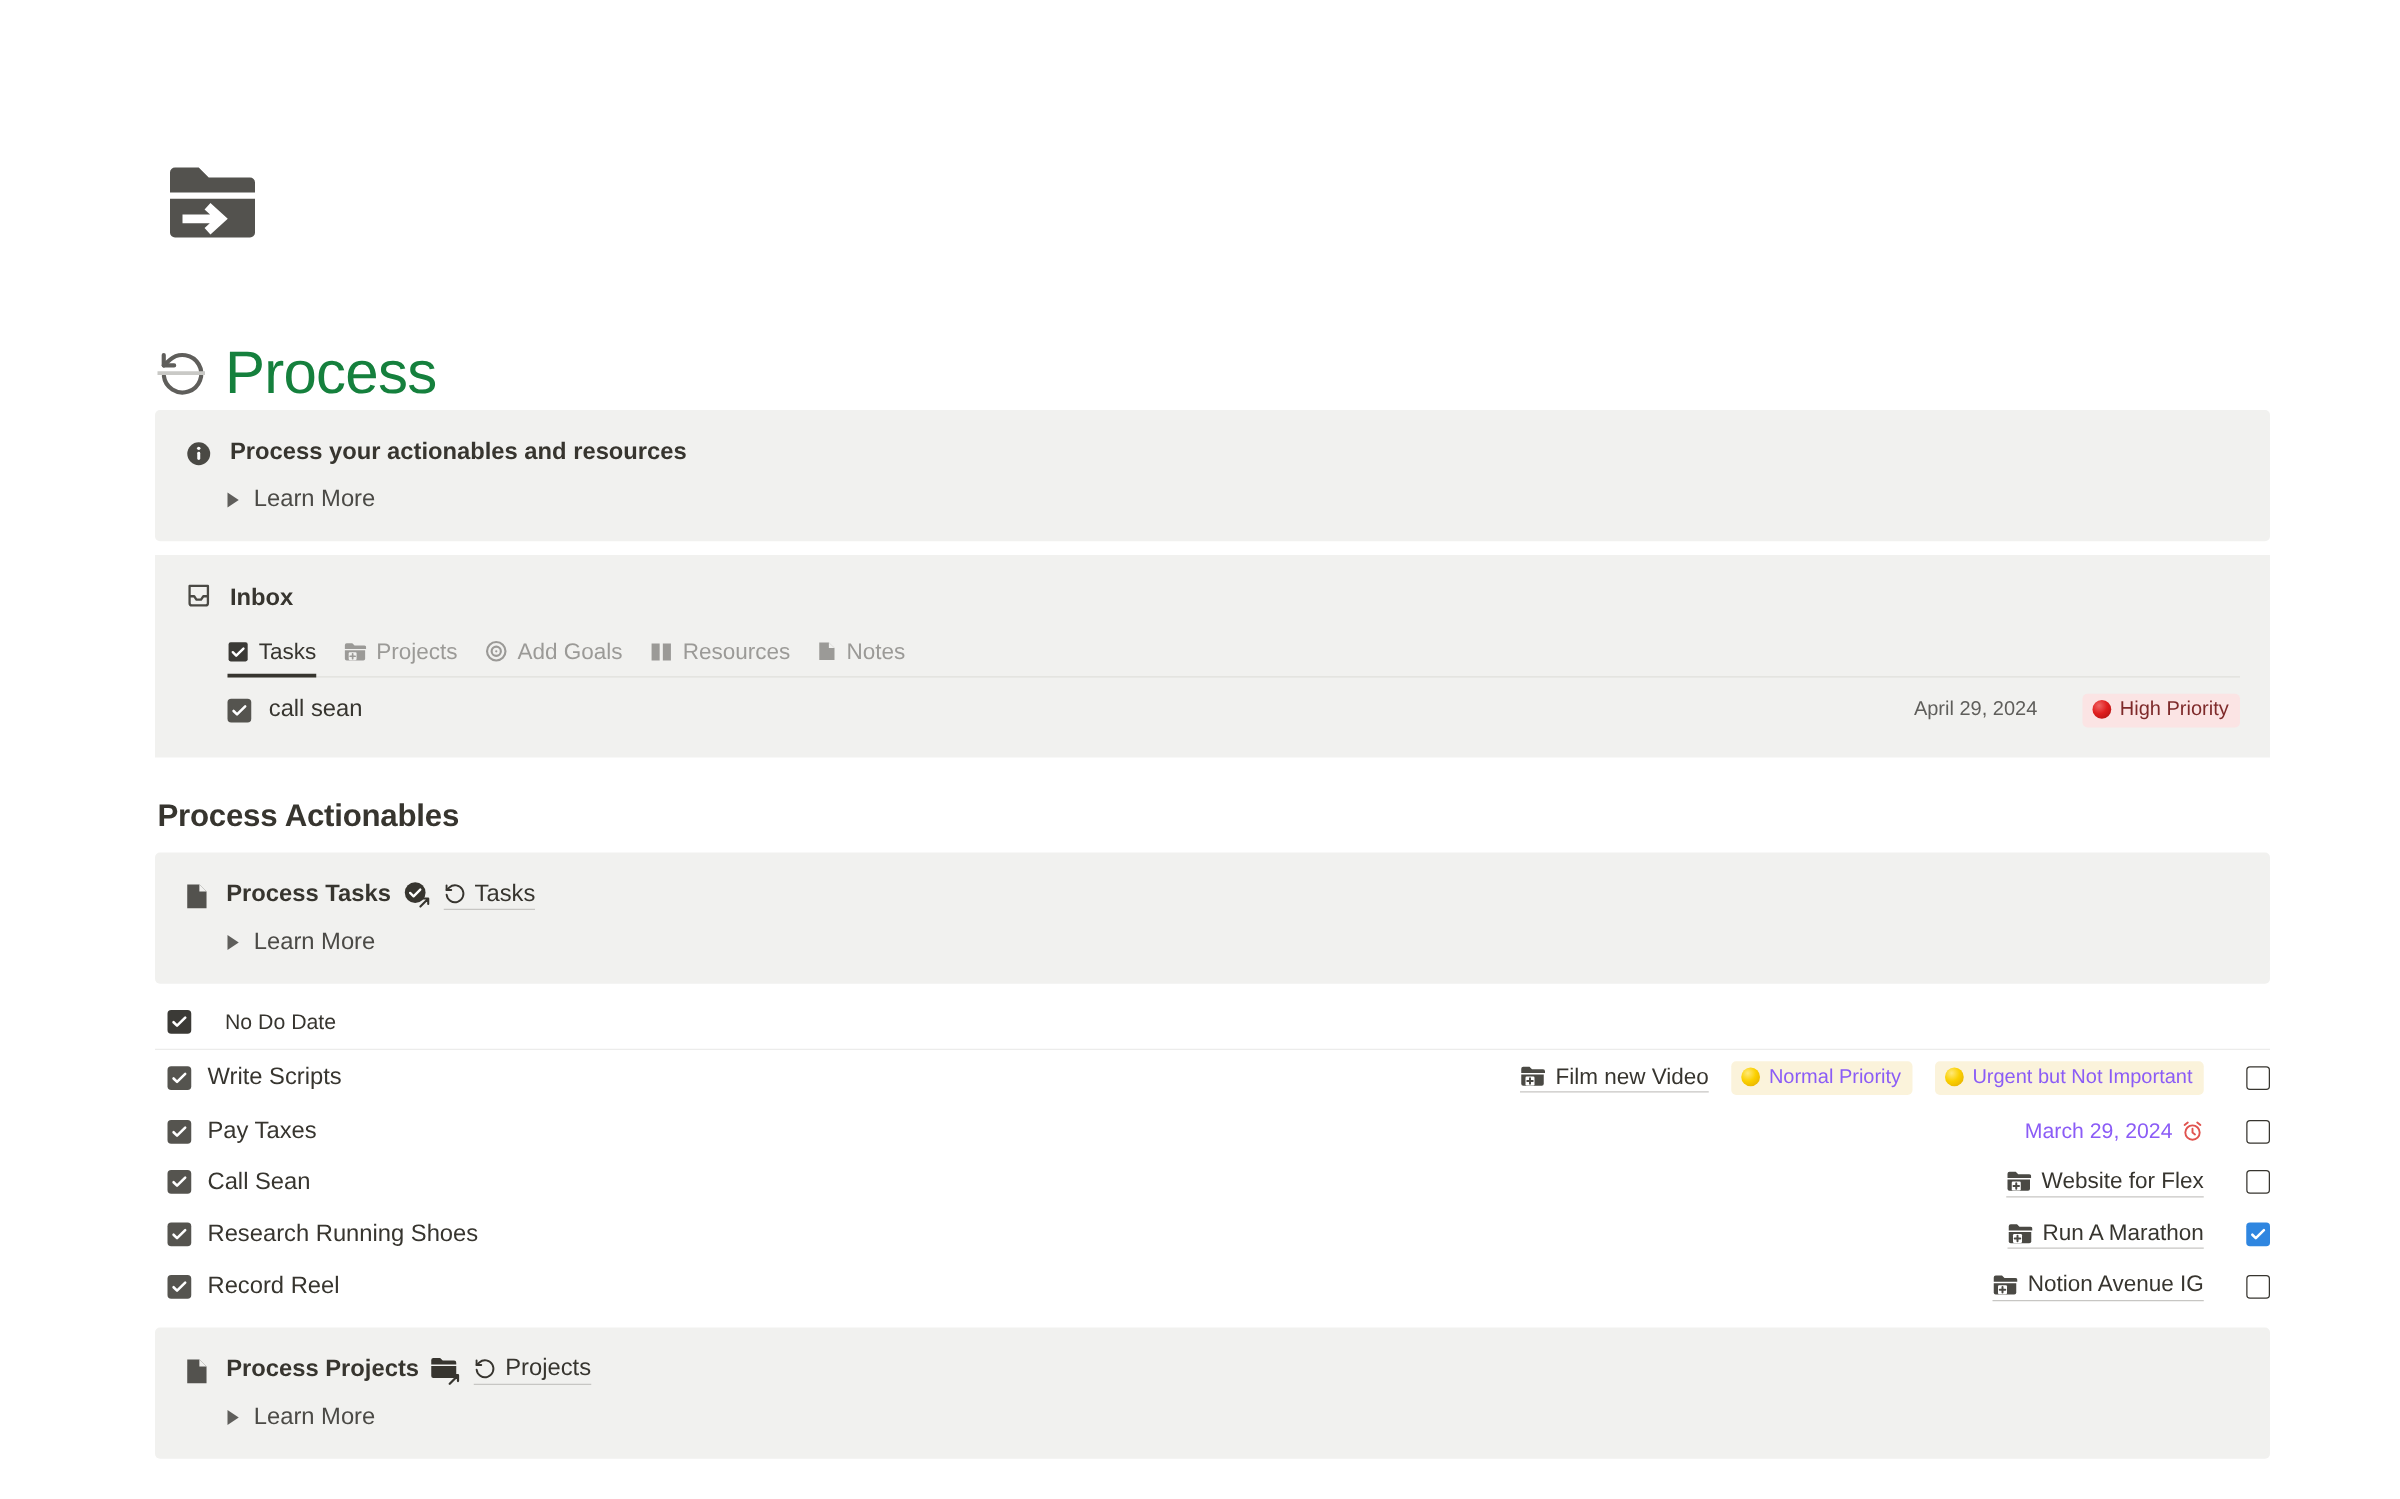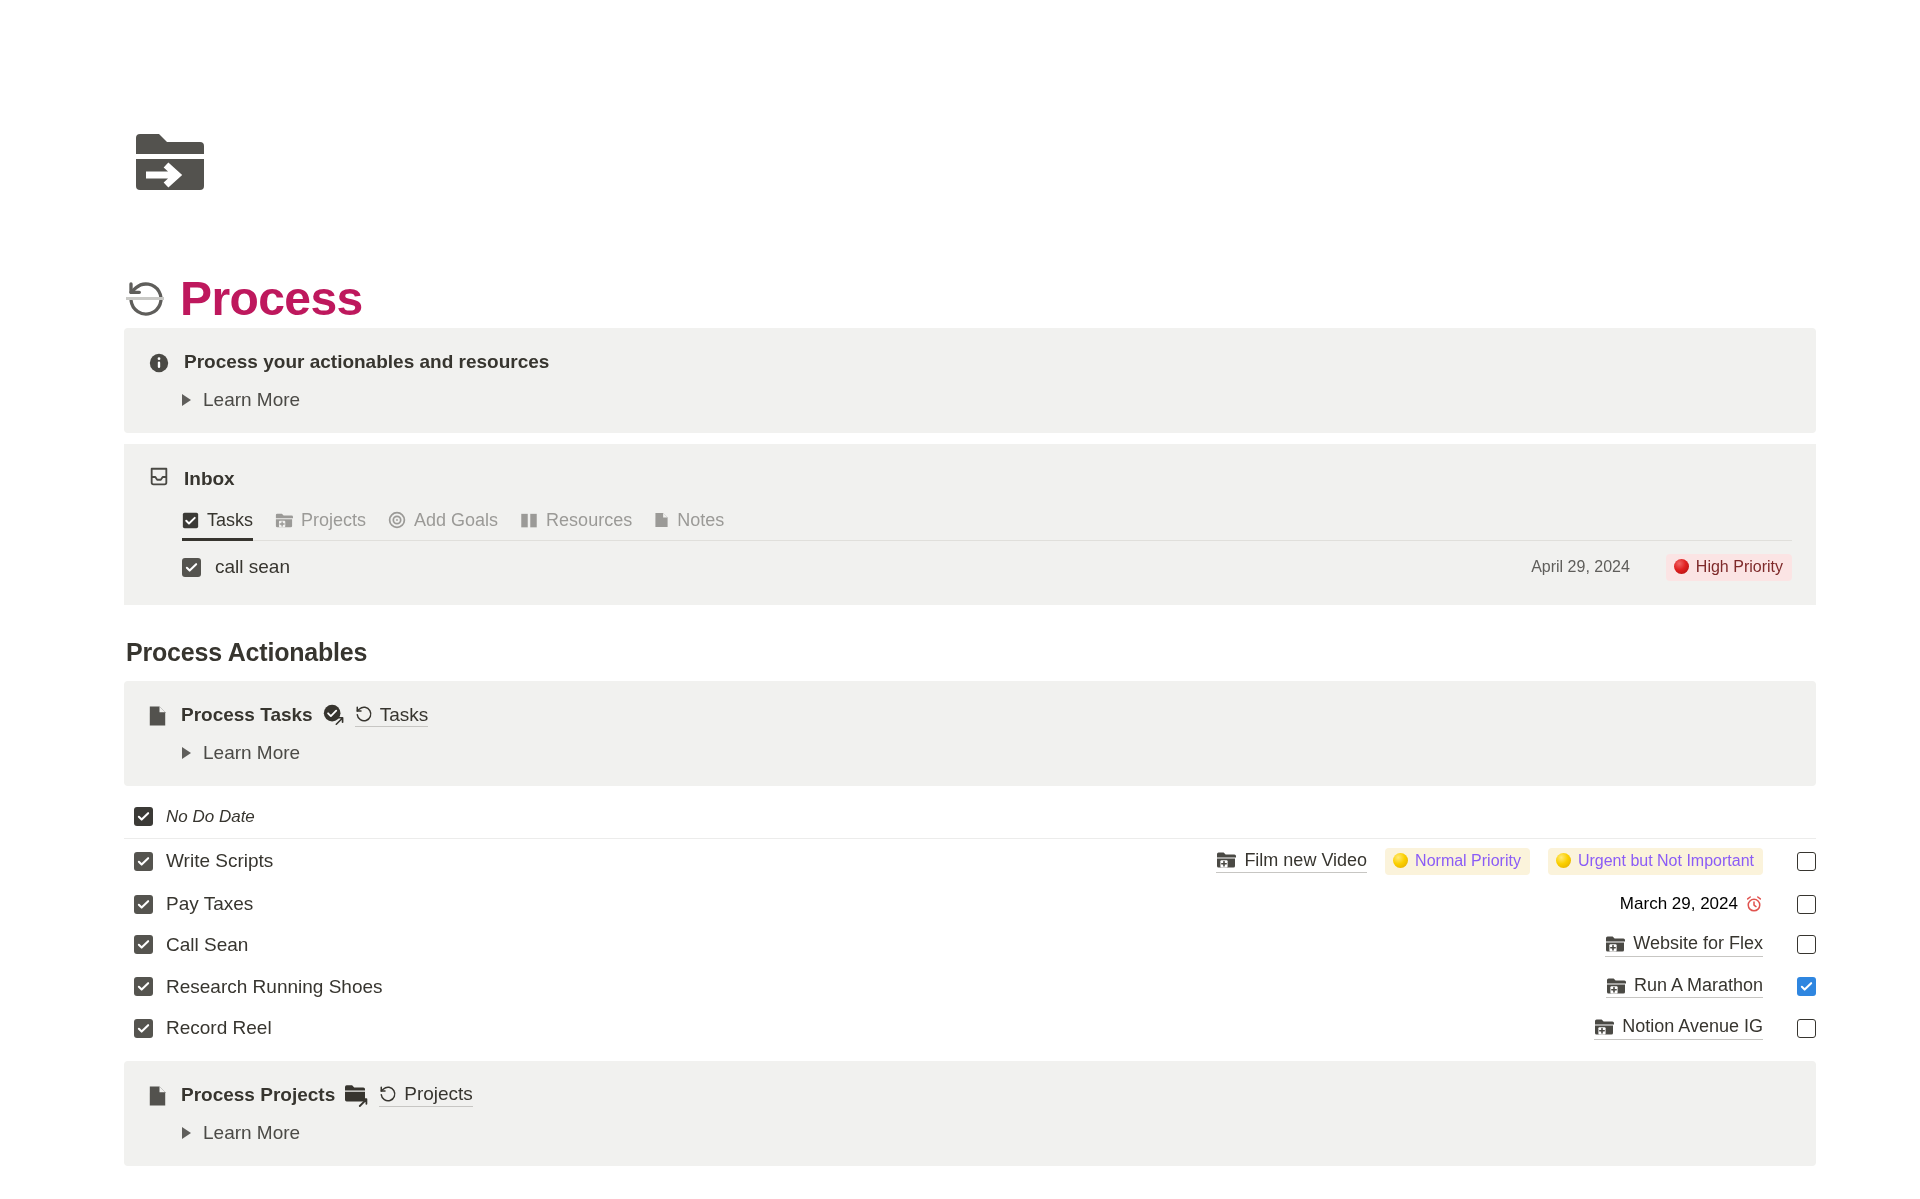--- a/index.html
+++ b/index.html
@@ -32,24 +32,24 @@
     position: absolute;
     left: 126px;
     top: 243px;
     display: flex;
     align-items: center;
     gap: 14px;
   }
   .title-emoji { display: flex; align-items: center; }
   .page-title {
     font-size: 48px;
-    font-weight: 700;
+    font-weight: 400;
     letter-spacing: -0.6px;
     line-height: 1;
-    color: #be185d;
+    color: #15803d;
   }
   .title-underline {
     position: absolute;
     left: 126px;
     top: 297px;
     width: 38px;
     height: 3px;
     background: #c9c9c6;
   }
 
@@ -224,24 +224,23 @@
   .cb-dark { background: #55544f; }
   .cb-dark2 { background: #3b3a36; }
   .cb-blue  { background: #2f86e0; }
   .cb-empty { background: #ffffff; border: 1.6px solid #37352f; }
   .cb svg { display: block; }
 
   
   .group-head {
     display: flex;
     align-items: center;
-    gap: 13px;
+    gap: 27px;
     padding: 10px 0 11px 10px;
     border-bottom: 1px solid #ececeb;
-    font-style: italic;
   }
   .group-head .glabel { font-size: 17px; color: #37352f; font-weight: 400; }
 
   .task-row {
     display: flex;
     align-items: center;
     gap: 13px;
     padding: 9px 0 9px 10px;
     min-height: 40px;
   }
@@ -259,21 +258,21 @@
     border-bottom: 1px solid #c7c6c3;
     padding-bottom: 1px;
     line-height: 1.2;
     white-space: nowrap;
   }
   .date-red {
     display: inline-flex;
     align-items: center;
     gap: 7px;
     font-size: 17px;
-    color: #000000;
+    color: #8b5cf6;
     white-space: nowrap;
   }
   .row-right {
     display: flex;
     align-items: center;
     gap: 18px;
     margin-left: auto;
   }
   .end-cb { margin-left: 16px; }
 

